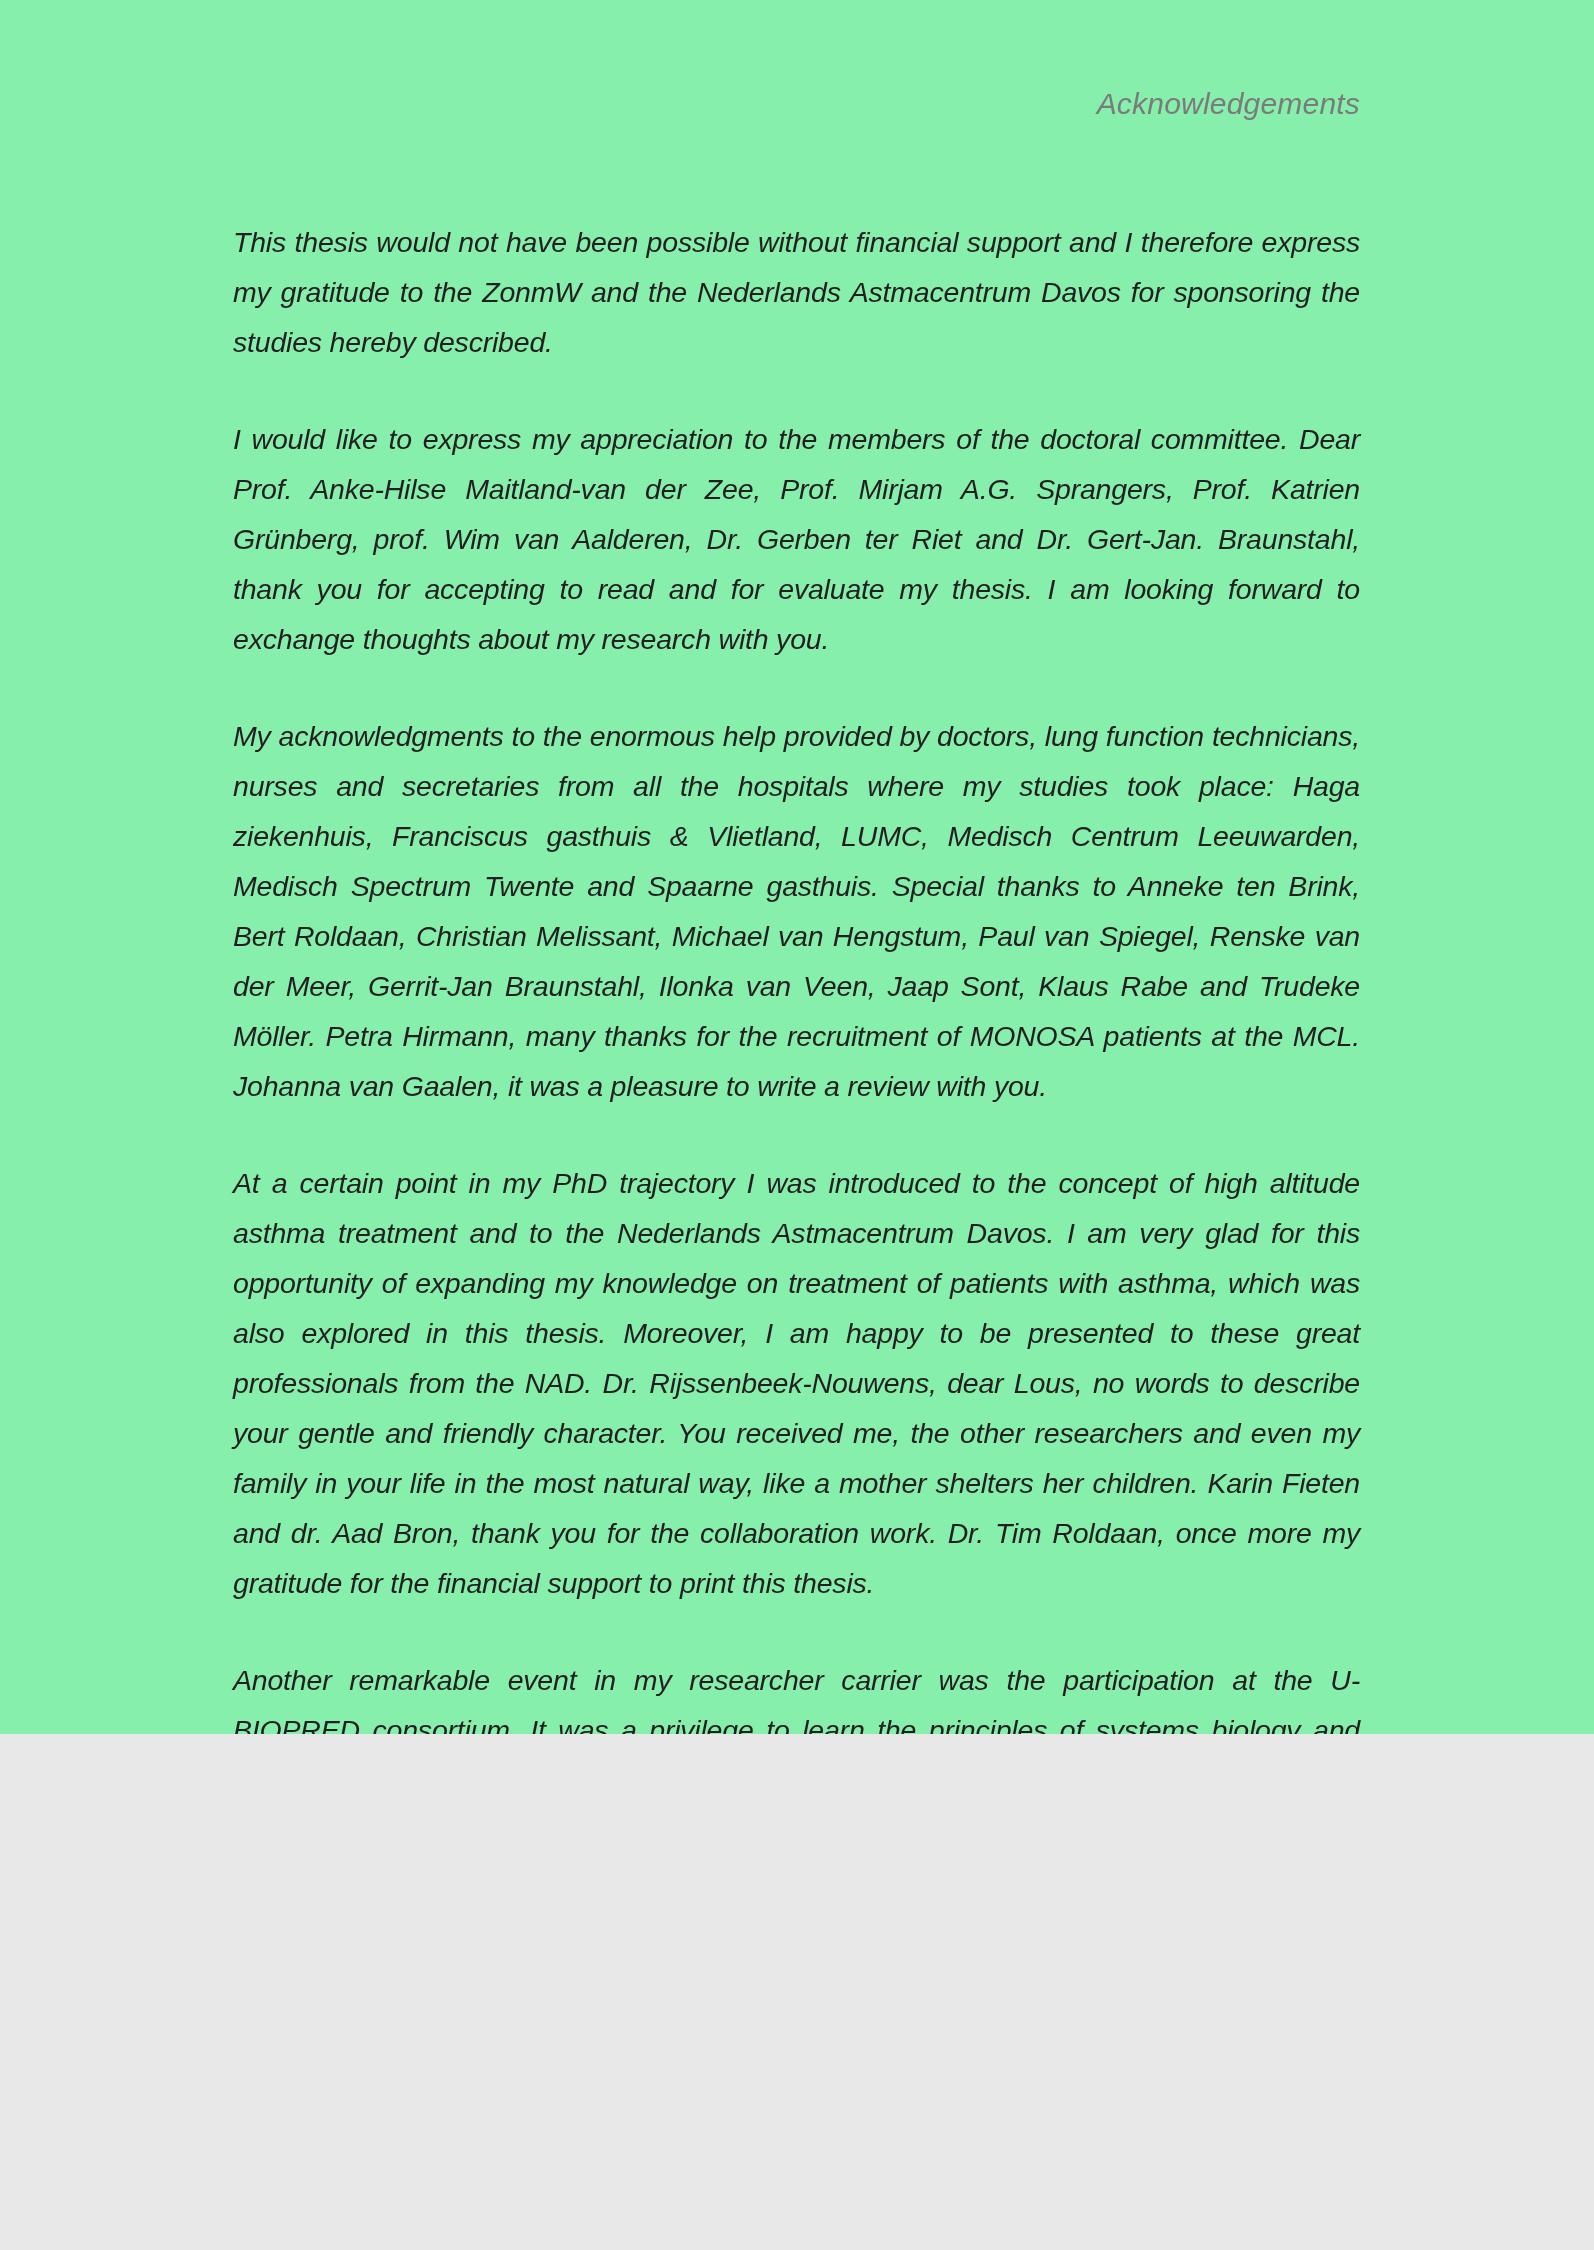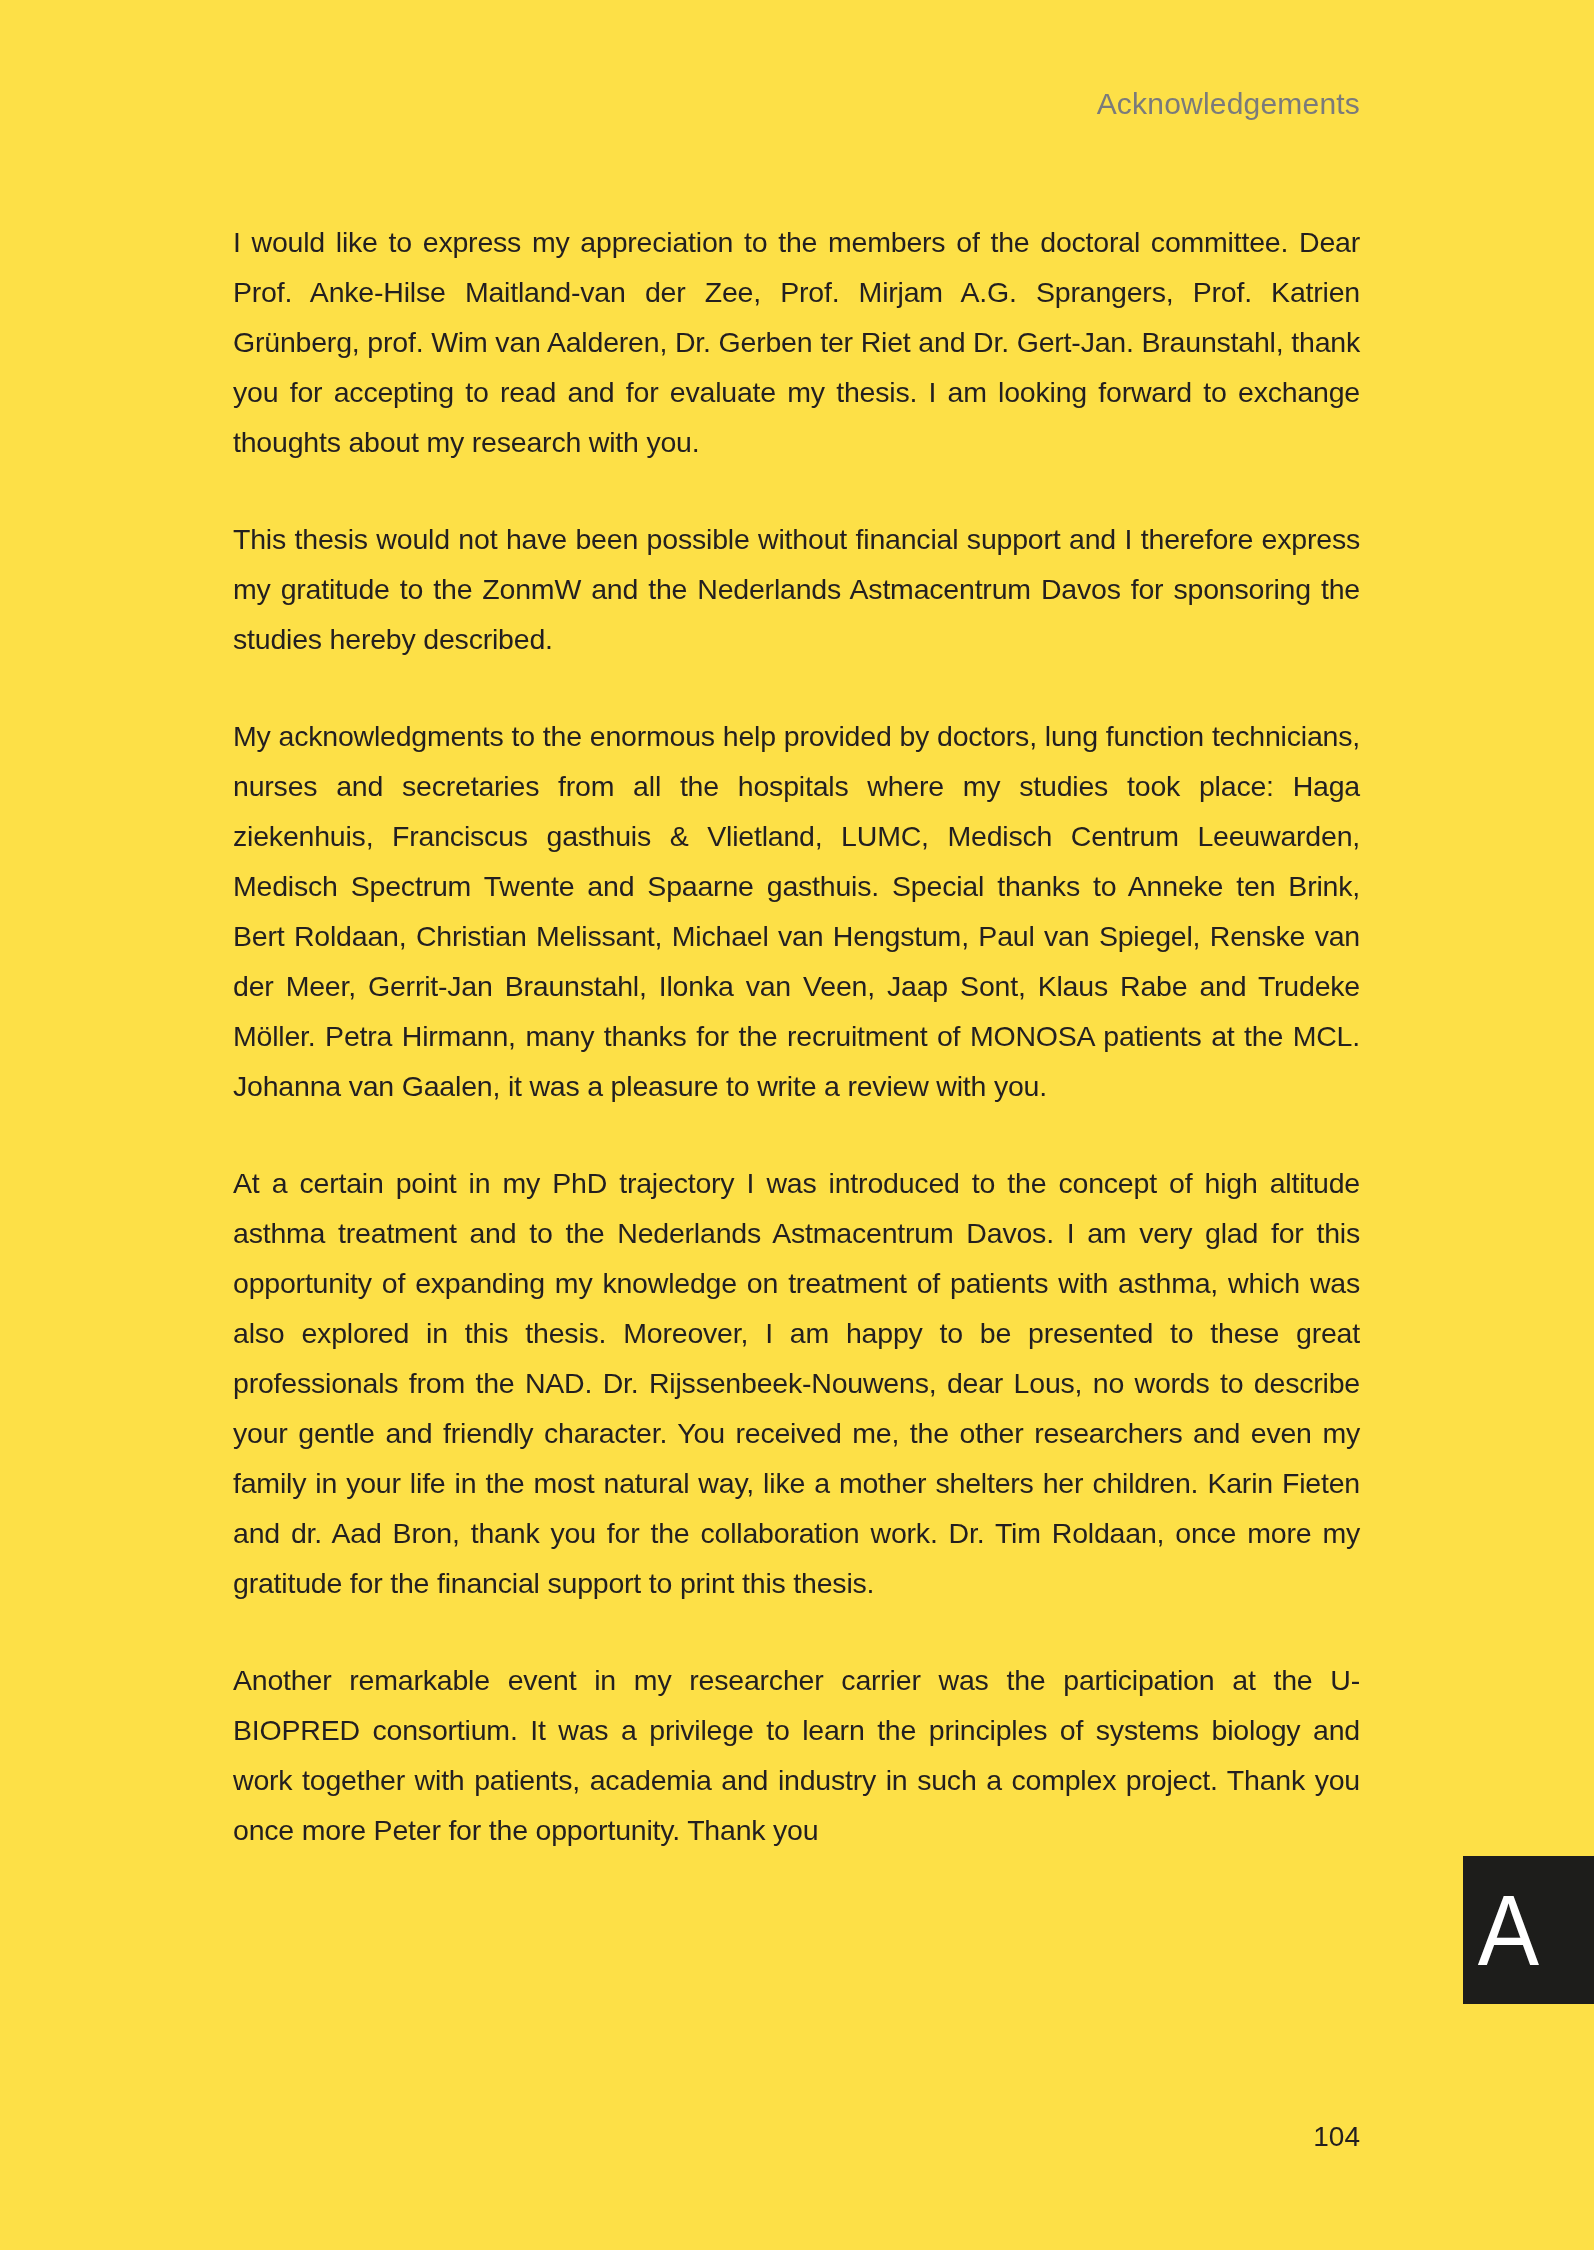--- a/index.html
+++ b/index.html
@@ -3,24 +3,25 @@
 <meta charset="utf-8">
 <style>
   html, body {
     margin: 0;
     padding: 0;
     background: #e8e8e8;
   }
   .page {
     position: relative;
     width: 1594px;
-    height: 2250px;
-    background: #fde047;
+    height: 1734px;
+    background: #86efac;
     overflow: hidden;
     font-family: "Liberation Sans", sans-serif;
+    font-style: italic;
   }
   .page-header {
     position: absolute;
     top: 86px;
     right: 234px;
     font-size: 30px;
     line-height: 36px;
     color: #7b7b7b;
     letter-spacing: 0.2px;
   }
@@ -68,22 +69,22 @@
   }
 </style>
 </head>
 <body>
 
 <div class="page">
 
   <div class="page-header">Acknowledgements</div>
 
   <div class="content">
+    <p>This thesis would not have been possible without financial support and I therefore express my gratitude to the ZonmW and the Nederlands Astmacentrum Davos for sponsoring the studies hereby described.</p>
     <p>I would like to express my appreciation to the members of the doctoral committee. Dear Prof. Anke-Hilse Maitland-van der Zee, Prof. Mirjam A.G. Sprangers, Prof. Katrien Grünberg, prof. Wim van Aalderen, Dr. Gerben ter Riet and Dr. Gert-Jan. Braunstahl, thank you for accepting to read and for evaluate my thesis. I am looking forward to exchange thoughts about my research with you.</p>
-    <p>This thesis would not have been possible without financial support and I therefore express my gratitude to the ZonmW and the Nederlands Astmacentrum Davos for sponsoring the studies hereby described.</p>
     <p>My acknowledgments to the enormous help provided by doctors, lung function technicians, nurses and secretaries from all the hospitals where my studies took place: Haga ziekenhuis, Franciscus gasthuis &amp; Vlietland, LUMC, Medisch Centrum Leeuwarden, Medisch Spectrum Twente and Spaarne gasthuis. Special thanks to Anneke ten Brink, Bert Roldaan, Christian Melissant, Michael van Hengstum, Paul van Spiegel, Renske van der Meer, Gerrit-Jan Braunstahl, Ilonka van Veen, Jaap Sont, Klaus Rabe and Trudeke Möller. Petra Hirmann, many thanks for the recruitment of MONOSA patients at the MCL. Johanna van Gaalen, it was a pleasure to write a review with you.</p>
     <p>At a certain point in my PhD trajectory I was introduced to the concept of high altitude asthma treatment and to the Nederlands Astmacentrum Davos. I am very glad for this opportunity of expanding my knowledge on treatment of patients with asthma, which was also explored in this thesis. Moreover, I am happy to be presented to these great professionals from the NAD. Dr. Rijssenbeek-Nouwens, dear Lous, no words to describe your gentle and friendly character. You received me, the other researchers and even my family in your life in the most natural way, like a mother shelters her children. Karin Fieten and dr. Aad Bron, thank you for the collaboration work. Dr. Tim Roldaan, once more my gratitude for the financial support to print this thesis.</p>
     <p>Another remarkable event in my researcher carrier was the participation at the U-BIOPRED consortium. It was a privilege to learn the principles of systems biology and work together with patients, academia and industry in such a complex project. Thank you once more Peter for the opportunity. Thank you</p>
   </div>
 
   <div class="section-tab">
     <span class="tab-letter">A</span>
   </div>
 
   <div class="page-number">104</div>

